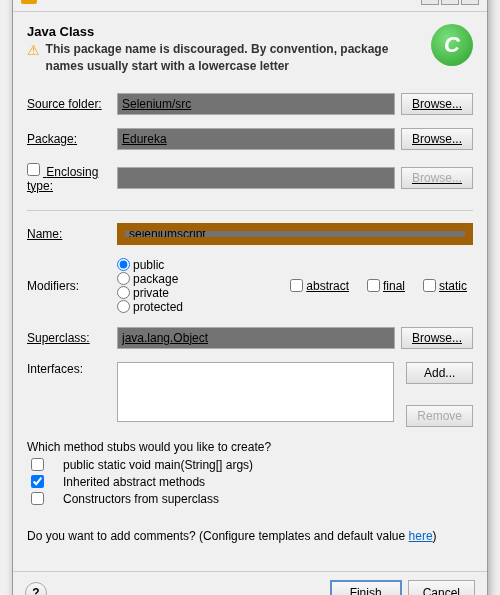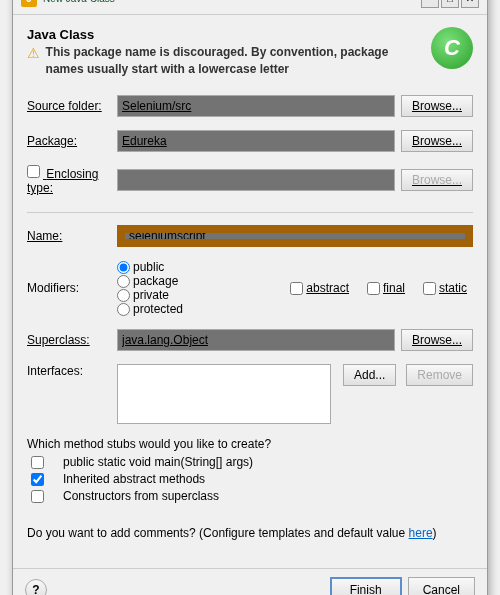--- a/index.html
+++ b/index.html
@@ -197,22 +197,22 @@
       gap: 12px;
       text-decoration: underline;
     }
     .interfaces-row {
       display: flex;
       align-items: flex-start;
       margin-bottom: 5px;
     }
     .interfaces-buttons {
       display: flex;
-      flex-direction: row;
-      gap: 4px;
+      flex-direction: column;
+      gap: 21px;
       margin-left: 6px;
     }
     .interfaces-textarea {
       flex: 1;
       height: 60px;
       border: 1px solid #aaa;
       background: white;
       font-size: 12px;
       padding: 2px 4px;
       resize: none;

